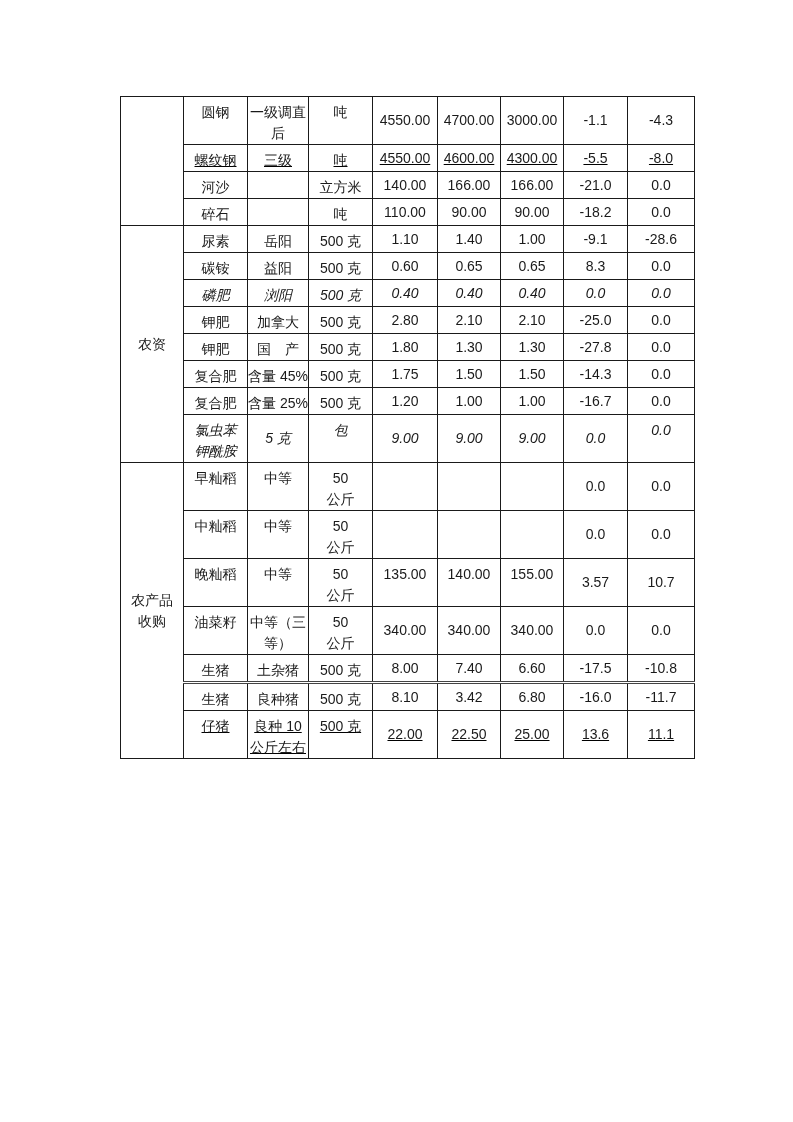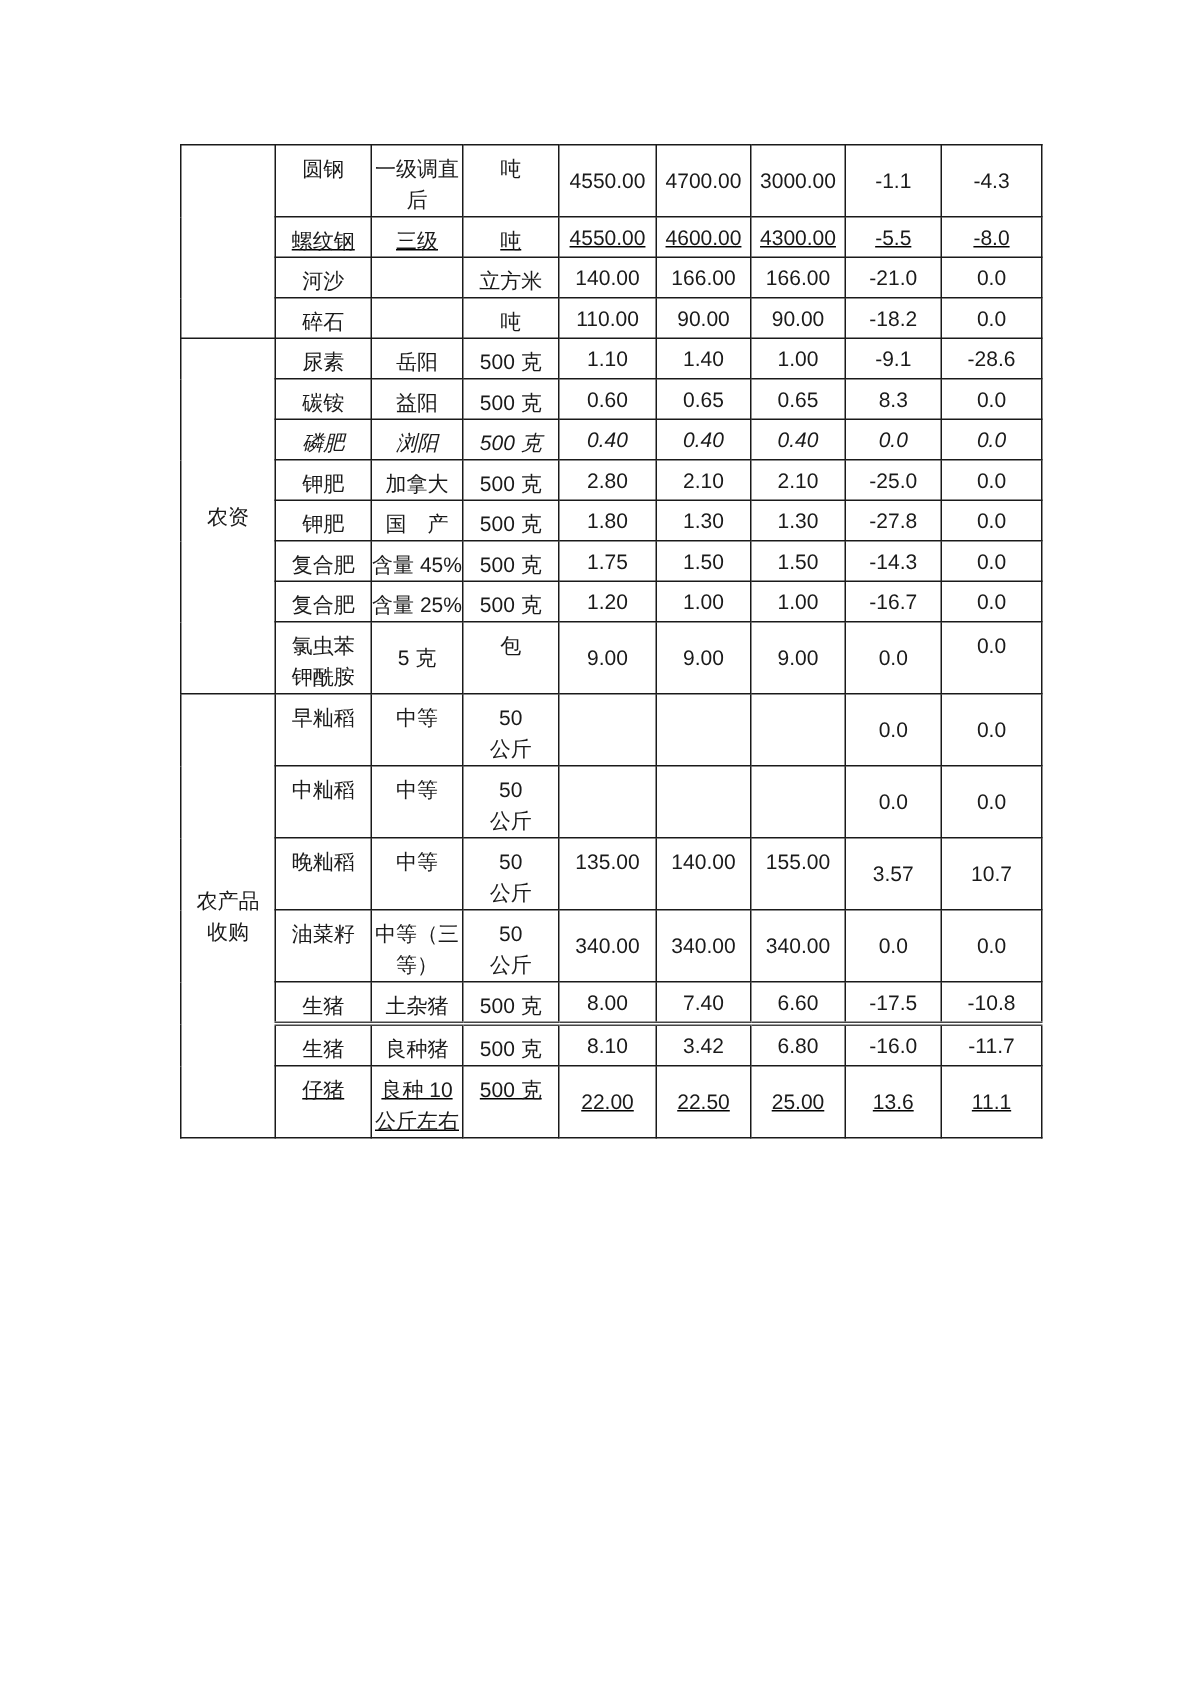--- a/index.html
+++ b/index.html
@@ -163,21 +163,21 @@
         <tr style="height: 21px;">
           <td class="v-top">复合肥</td>
           <td class="v-top">含量 25%</td>
           <td class="v-top">500 克</td>
           <td class="v-middle">1.20</td>
           <td class="v-middle">1.00</td>
           <td class="v-middle">1.00</td>
           <td class="v-middle">-16.7</td>
           <td class="v-middle">0.0</td>
         </tr>
-        <tr style="height: 40px;">
+        <tr style="height: 40px; font-style: italic;">
           <td class="v-top">氯虫苯
 钾酰胺</td>
           <td class="v-middle">5 克</td>
           <td class="v-top">包</td>
           <td class="v-middle">9.00</td>
           <td class="v-middle">9.00</td>
           <td class="v-middle">9.00</td>
           <td class="v-middle">0.0</td>
           <td class="v-top">0.0</td>
         </tr>

